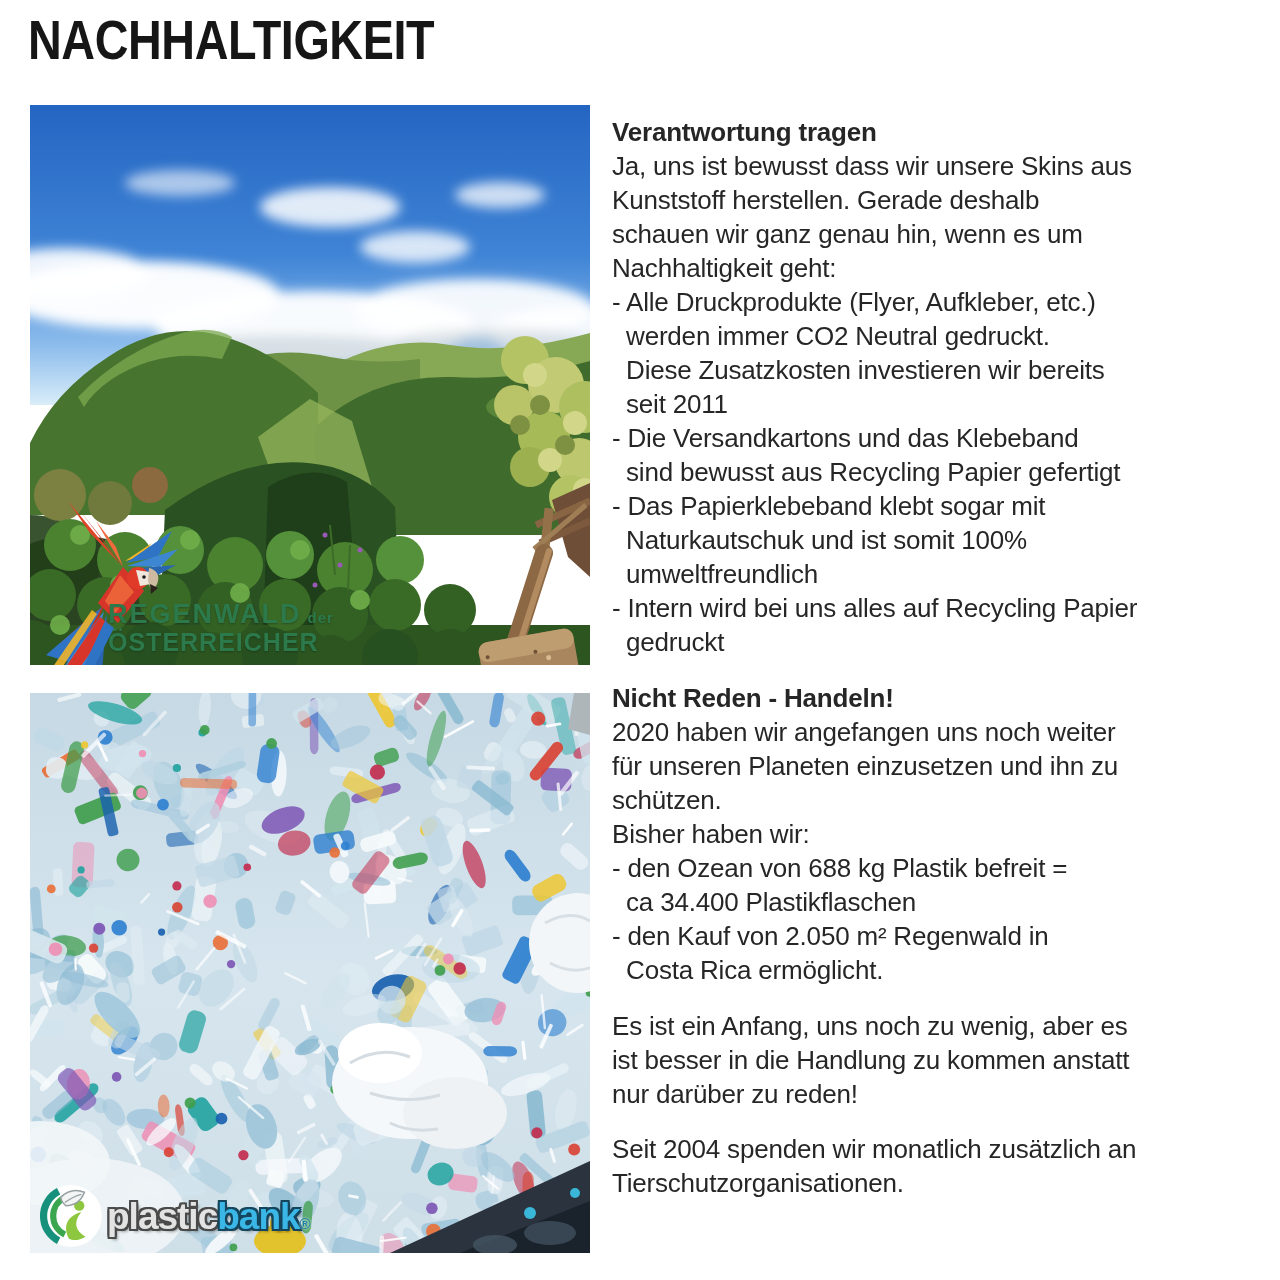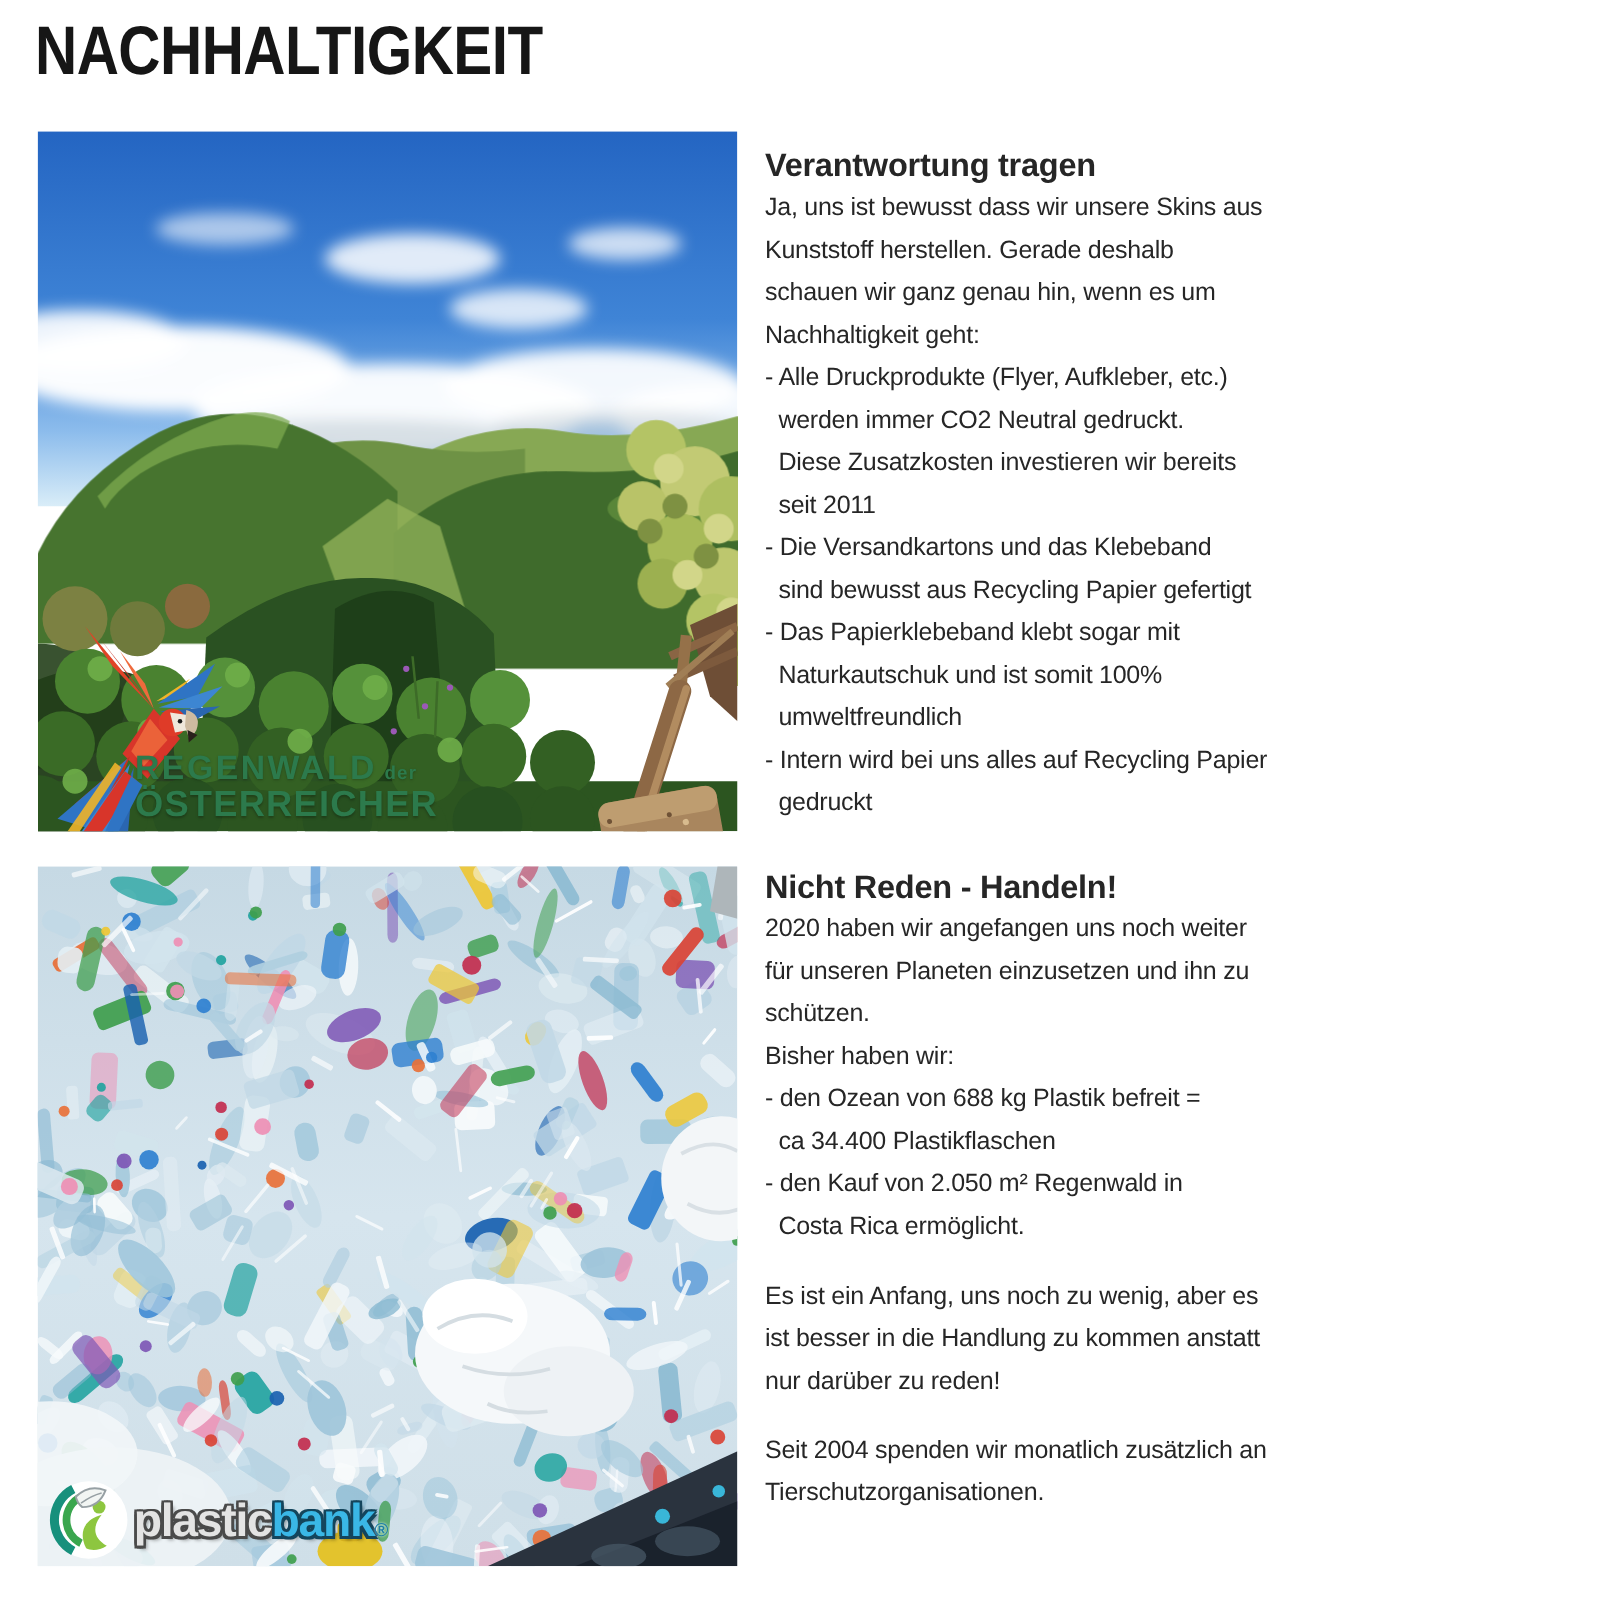--- a/index.html
+++ b/index.html
@@ -18,21 +18,21 @@
   .photo svg{display:block;}
   .photo-rainforest{top:105px;}
   .photo-plastic{top:693px;}
   
   .rf-logo{
     position:absolute;left:78px;top:496px;color:#2c7a4c;font-weight:700;line-height:1.0;
     text-shadow:0 1px 2px rgba(0,0,0,0.25);
   }
   .rf-line1{font-size:27px;letter-spacing:2px;}
   .rf-der{font-size:15px;letter-spacing:1px;margin-left:6px;font-weight:700;margin-top:36px;}
-  .rf-line2{font-size:29px;letter-spacing:1px;margin-top:2px;}
+  .rf-line2{font-size:25px;letter-spacing:1px;margin-top:2px;}
   
   .pb-logo{position:absolute;left:8px;top:490px;display:flex;align-items:center;gap:3px;}
   .pb-text{font-size:37px;font-weight:700;letter-spacing:-1px;line-height:1;white-space:nowrap;}
   .pb-plastic{
     color:#e3e3e3;
     text-shadow:-2px -2px 0 #4a4a4a,2px -2px 0 #4a4a4a,-2px 2px 0 #4a4a4a,2px 2px 0 #4a4a4a,
                 0 -2px 0 #4a4a4a,0 2px 0 #4a4a4a,-2px 0 0 #4a4a4a,2px 0 0 #4a4a4a,
                 3px 3px 3px rgba(0,0,0,0.35);
   }
   .pb-bank{
@@ -41,22 +41,22 @@
                 0 -2px 0 #14455c,0 2px 0 #14455c,-2px 0 0 #14455c,2px 0 0 #14455c,
                 3px 3px 3px rgba(0,0,0,0.35);
   }
   .pb-reg{font-size:15px;font-weight:700;color:#1d7fa6;align-self:flex-start;margin-top:2px;
     text-shadow:0 0 2px #ffffff;}
   
   .textcol{position:absolute;left:612px;top:115px;width:665px;color:#262626;}
   .sec{margin:0;}
   .sec h2{margin:0;font-size:26px;line-height:34px;font-weight:700;letter-spacing:-0.2px;}
   .sec h2:empty{display:none;}
-  .lines{font-size:20px;line-height:34px;letter-spacing:-0.2px;white-space:pre-wrap;}
-  .sec-1{margin-bottom:33px;}
+  .lines{font-size:26px;line-height:34px;letter-spacing:-0.2px;white-space:pre-wrap;}
+  .sec-1{margin-bottom:22px;}
   .sec-2{margin-bottom:22px;}
   .sec-3{margin-bottom:21px;}
 </style>
 </head>
 <body>
 
 <div class="page">
 
   <h1 class="page-title">NACHHALTIGKEIT</h1>
 

